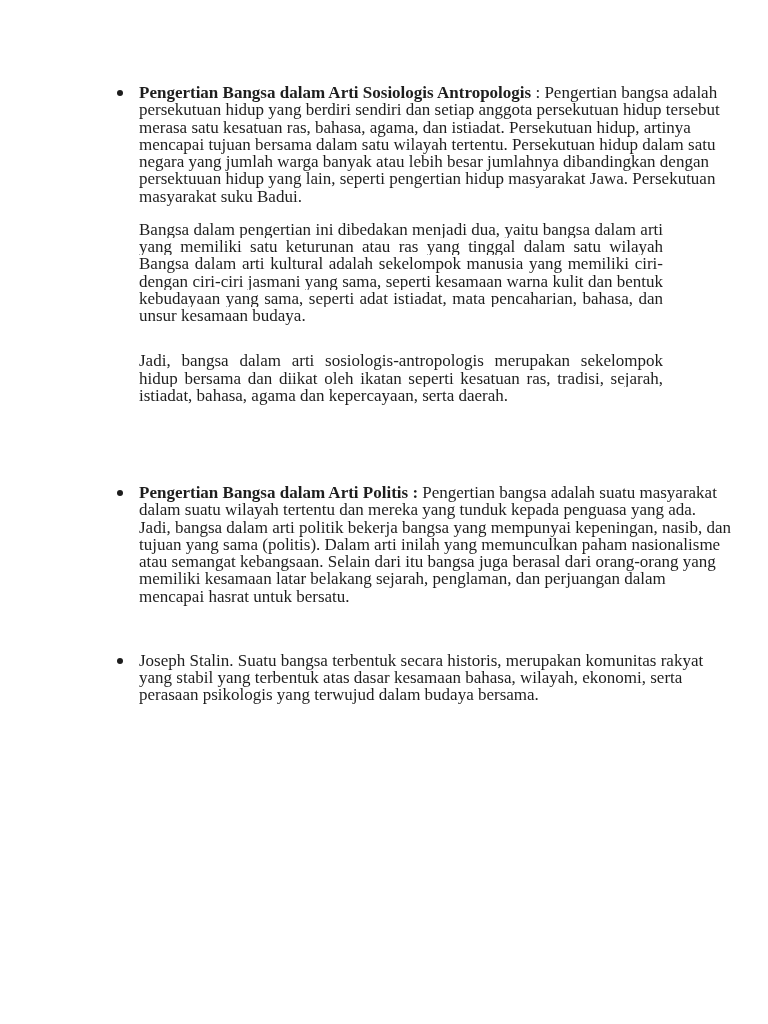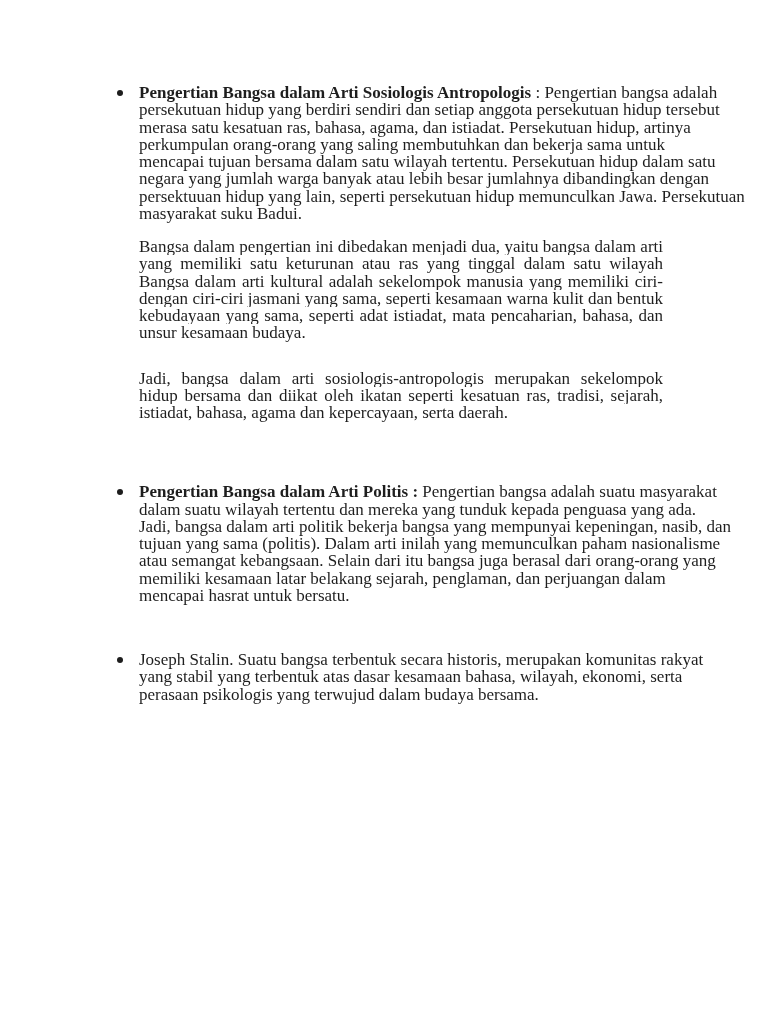--- a/index.html
+++ b/index.html
@@ -3,21 +3,21 @@
 <meta charset="utf-8">
 <style>
   html,body{margin:0;padding:0;}
   body{
     width:768px;height:1024px;background:#ffffff;position:relative;overflow:hidden;
     font-family:"Liberation Serif","DejaVu Serif",serif;color:#1e1e1e;
     -webkit-font-smoothing:antialiased;
   }
   .content{position:absolute;left:139px;top:84px;width:524px;}
   .bullet-item{position:relative;}
-  .bullet-item.b2{margin-top:62px;}
+  .bullet-item.b2{margin-top:80px;}
   .bullet-item.b3{margin-top:47px;}
   .para{margin:0;}
   .para.p2{margin-top:16px;}
   .para.p3{margin-top:28px;}
   .dot{
     position:absolute;left:-22px;top:6px;width:6px;height:6px;
     border-radius:50%;background:#1d1d1d;
   }
   .line{
     height:17.25px;line-height:17.25px;font-size:17px;white-space:nowrap;
@@ -31,24 +31,23 @@
 <body style="background: rgb(255, 255, 255); color: rgb(30, 30, 30);">
 
 <div class="content">
 
   <div class="bullet-item b1">
     <span class="dot" style="background: rgb(29, 29, 29);"></span>
     <div class="para p1">
         <div class="line"><b>Pengertian Bangsa dalam Arti Sosiologis Antropologis</b> : Pengertian bangsa adalah</div>
         <div class="line">persekutuan hidup yang berdiri sendiri dan setiap anggota persekutuan hidup tersebut</div>
         <div class="line">merasa satu kesatuan ras, bahasa, agama, dan istiadat. Persekutuan hidup, artinya</div>
-        <div class="line">perkumpulan orang-orang yang saling membutuhkan dan bekerja sama untuk</div>
         <div class="line">mencapai tujuan bersama dalam satu wilayah tertentu. Persekutuan hidup dalam satu</div>
         <div class="line">negara yang jumlah warga banyak atau lebih besar jumlahnya dibandingkan dengan</div>
-        <div class="line">persektuuan hidup yang lain, seperti persekutuan hidup memunculkan Jawa. Persekutuan</div>
+        <div class="line">persektuuan hidup yang lain, seperti pengertian hidup masyarakat Jawa. Persekutuan</div>
         <div class="line">masyarakat suku Badui.</div>
       </div>
     <div class="para p2">
         <div class="line just">Bangsa dalam pengertian ini dibedakan menjadi dua, yaitu bangsa dalam arti etnis dan</div>
         <div class="line just">yang memiliki satu keturunan atau ras yang tinggal dalam satu wilayah tertentu</div>
         <div class="line just">Bangsa dalam arti kultural adalah sekelompok manusia yang memiliki ciri-ciri khas</div>
         <div class="line just">dengan ciri-ciri jasmani yang sama, seperti kesamaan warna kulit dan bentuk tubuh.</div>
         <div class="line just">kebudayaan yang sama, seperti adat istiadat, mata pencaharian, bahasa, dan unsur-</div>
         <div class="line">unsur kesamaan budaya.</div>
       </div>

